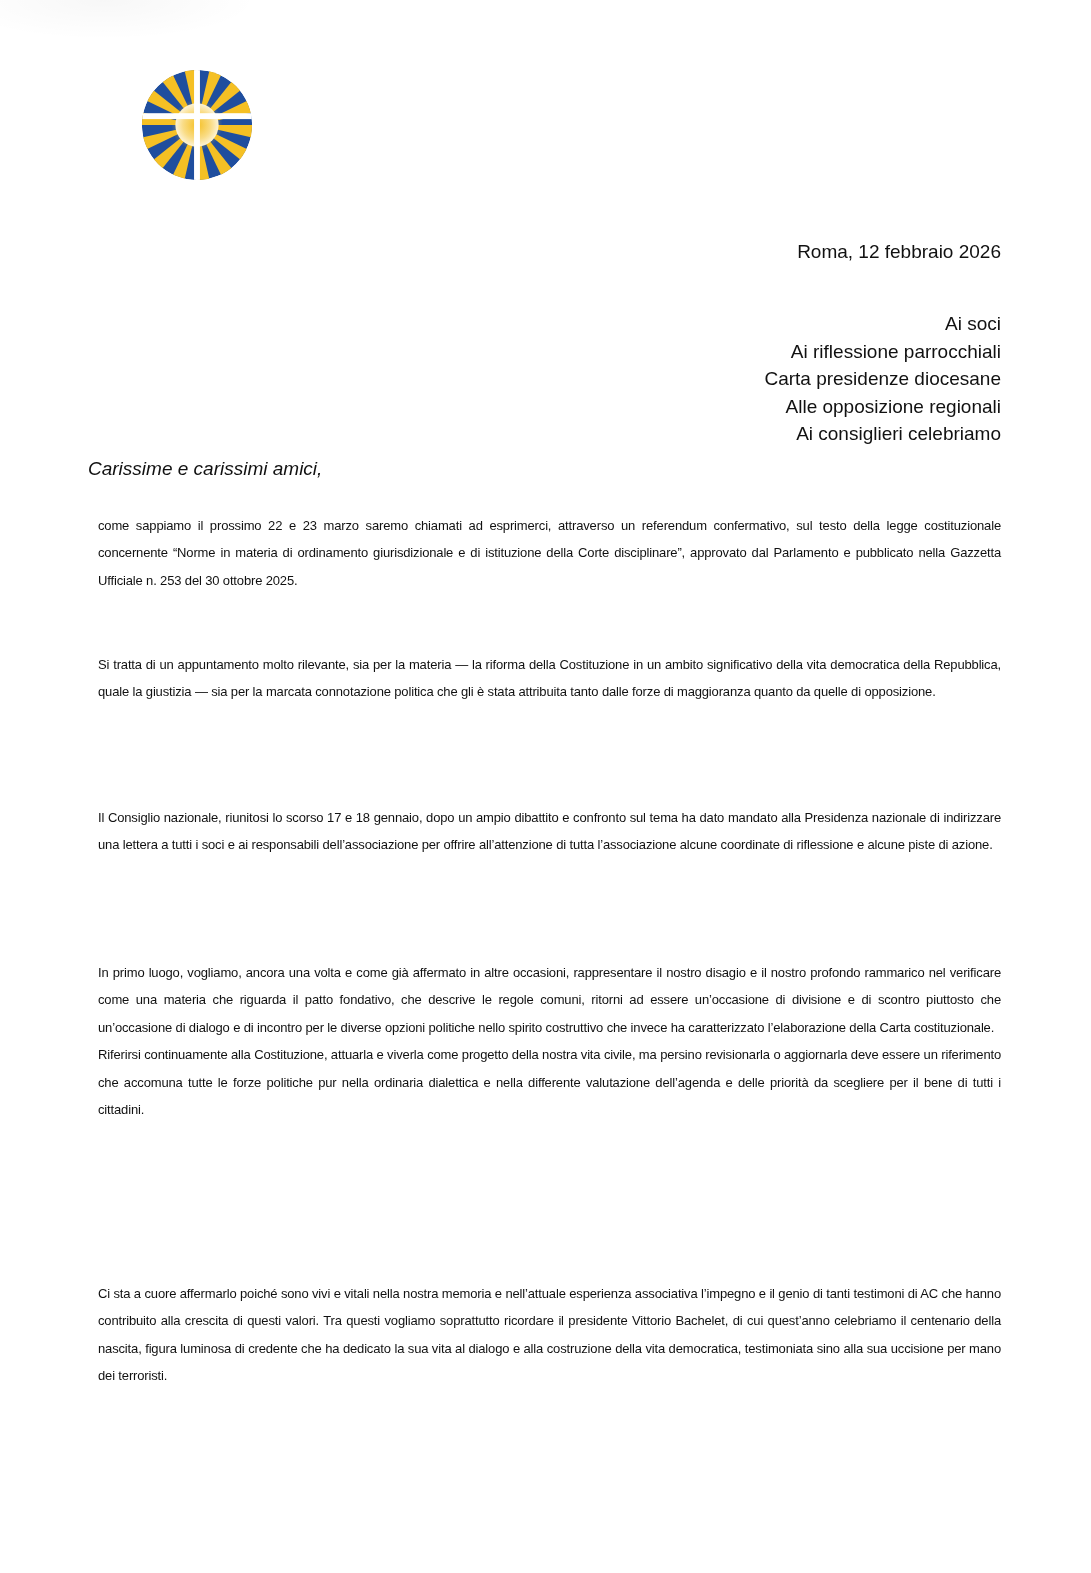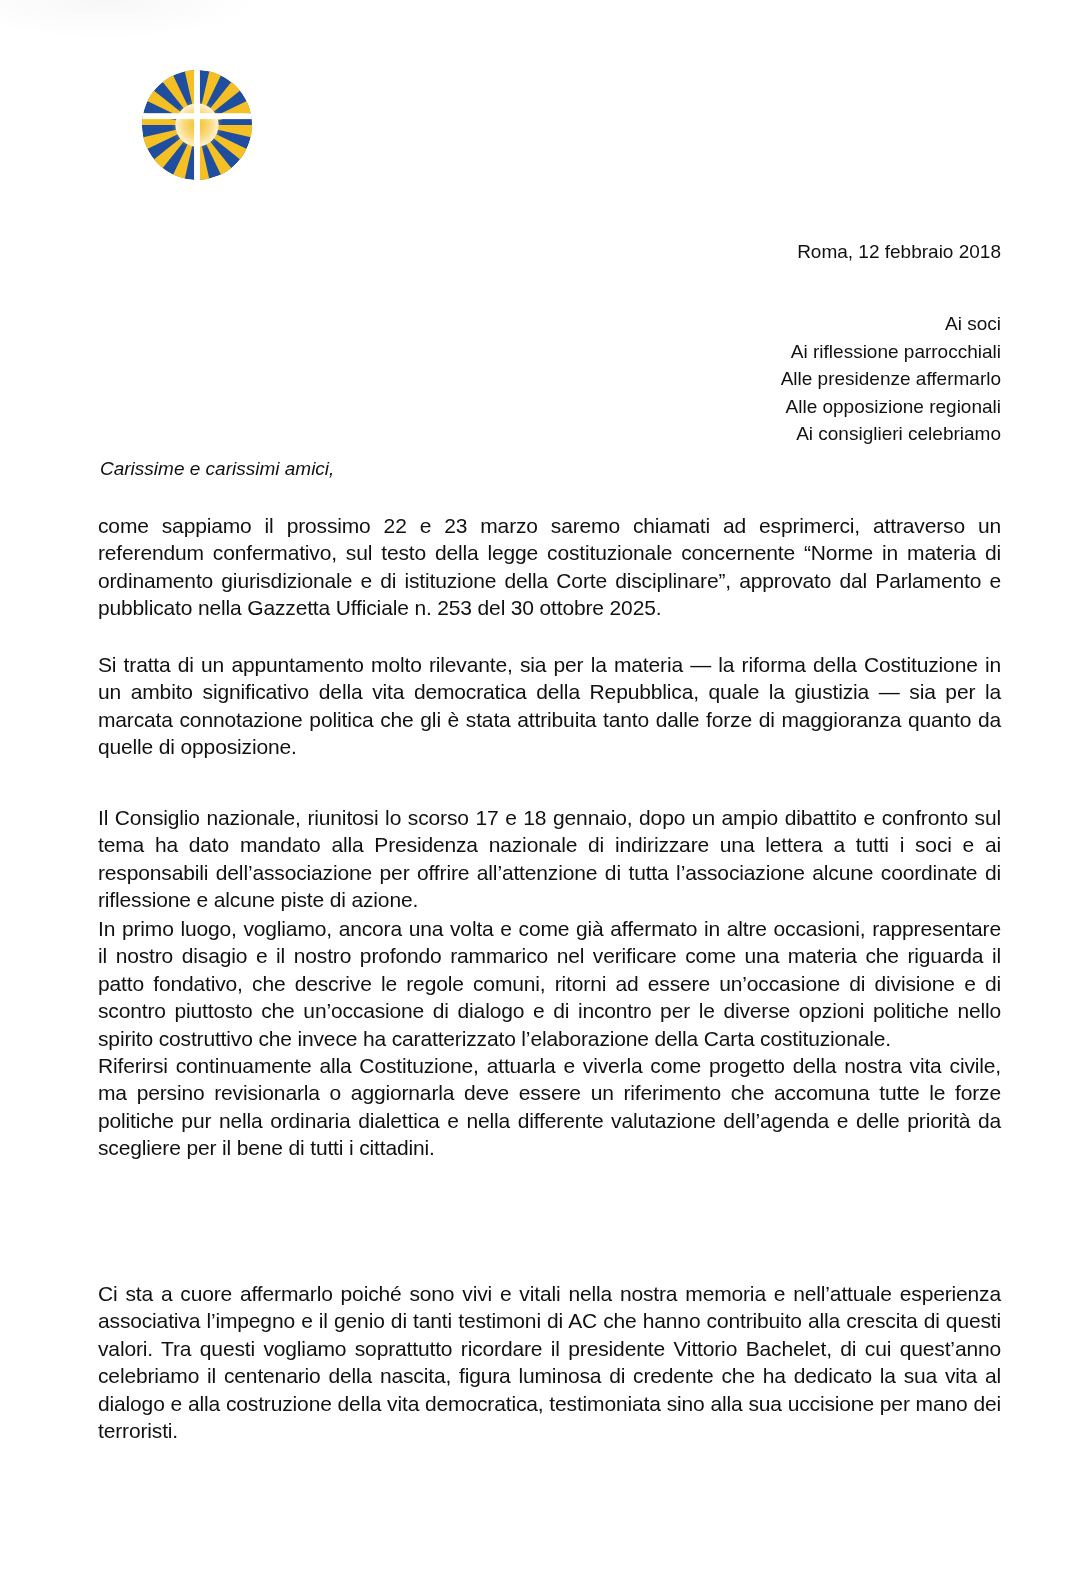--- a/index.html
+++ b/index.html
@@ -24,31 +24,31 @@
     font-size: 11.5px; margin-top: 3px; letter-spacing: 0.3px;
     transform: scaleX(0.82); transform-origin: left center; white-space: nowrap;
   }
   .right-block {
     position: absolute; right: 90px; text-align: right;
     font-size: 19px; line-height: 27.5px; white-space: nowrap;
   }
   .date { top: 238px; }
   .recipients { top: 310px; }
   .salutation {
-    position: absolute; left: 100px; top: 458px; font-style: italic; font-size: 19px;
+    position: absolute; left: 88px; top: 458px; font-style: italic; font-size: 19px;
   }
   .body-text {
-    position: absolute; left: 98px; width: 903px; font-size: 21px; line-height: 27.4px;
+    position: absolute; left: 98px; width: 903px; font-size: 13px; line-height: 27.4px;
     text-align: justify; letter-spacing: -0.15px;
   }
   .body-text p { margin: 0; }
   #p1 { top: 512px; }
   #p2 { top: 651px; }
   #p3 { top: 804px; }
-  #p4 { top: 915px; }
+  #p4 { top: 959px; }
   #p5 { top: 1280px; }
 </style>
 </head>
 <body>
 
 <div class="page-shade"></div>
 
 <div class="logo">
   <svg class="logo-mark" id="logo-mark" viewBox="-60 -60 120 120">
       <defs>
@@ -78,26 +78,26 @@
         <path d="M0 0 L49.88 -62.55 L62.55 -49.88 Z" fill="#f5c024"></path>
         <path d="M0 0 L72.08 -34.71 L77.99 -17.80 Z" fill="#f5c024"></path>
         <circle r="22" fill="#ffffff"></circle>
         <circle r="26" fill="url(#glow)"></circle>
         <rect x="-3" y="-60" width="6" height="120" fill="#ffffff"></rect>
         <rect x="-60" y="-12" width="120" height="6" fill="#ffffff"></rect>
       </g>
     </svg>
 </div>
 
-<div class="right-block date">Roma, 12 febbraio 2018</div>
+<div class="right-block date">Roma, 12 febbraio 2026</div>
 
 <div class="right-block recipients">
   <div>Ai soci</div>
   <div>Ai riflessione parrocchiali</div>
-  <div>Alle presidenze affermarlo</div>
+  <div>Carta presidenze diocesane</div>
   <div>Alle opposizione regionali</div>
   <div>Ai consiglieri celebriamo</div>
 </div>
 
 <div class="salutation">Carissime e carissimi amici,</div>
 
 <div class="body-text" id="p1">
   <p>come sappiamo il prossimo 22 e 23 marzo saremo chiamati ad esprimerci, attraverso un referendum confermativo, sul testo della legge costituzionale concernente “Norme in materia di ordinamento giurisdizionale e di istituzione della Corte disciplinare”, approvato dal Parlamento e pubblicato nella Gazzetta Ufficiale n. 253 del 30 ottobre 2025.</p>
 </div>
 <div class="body-text" id="p2">

